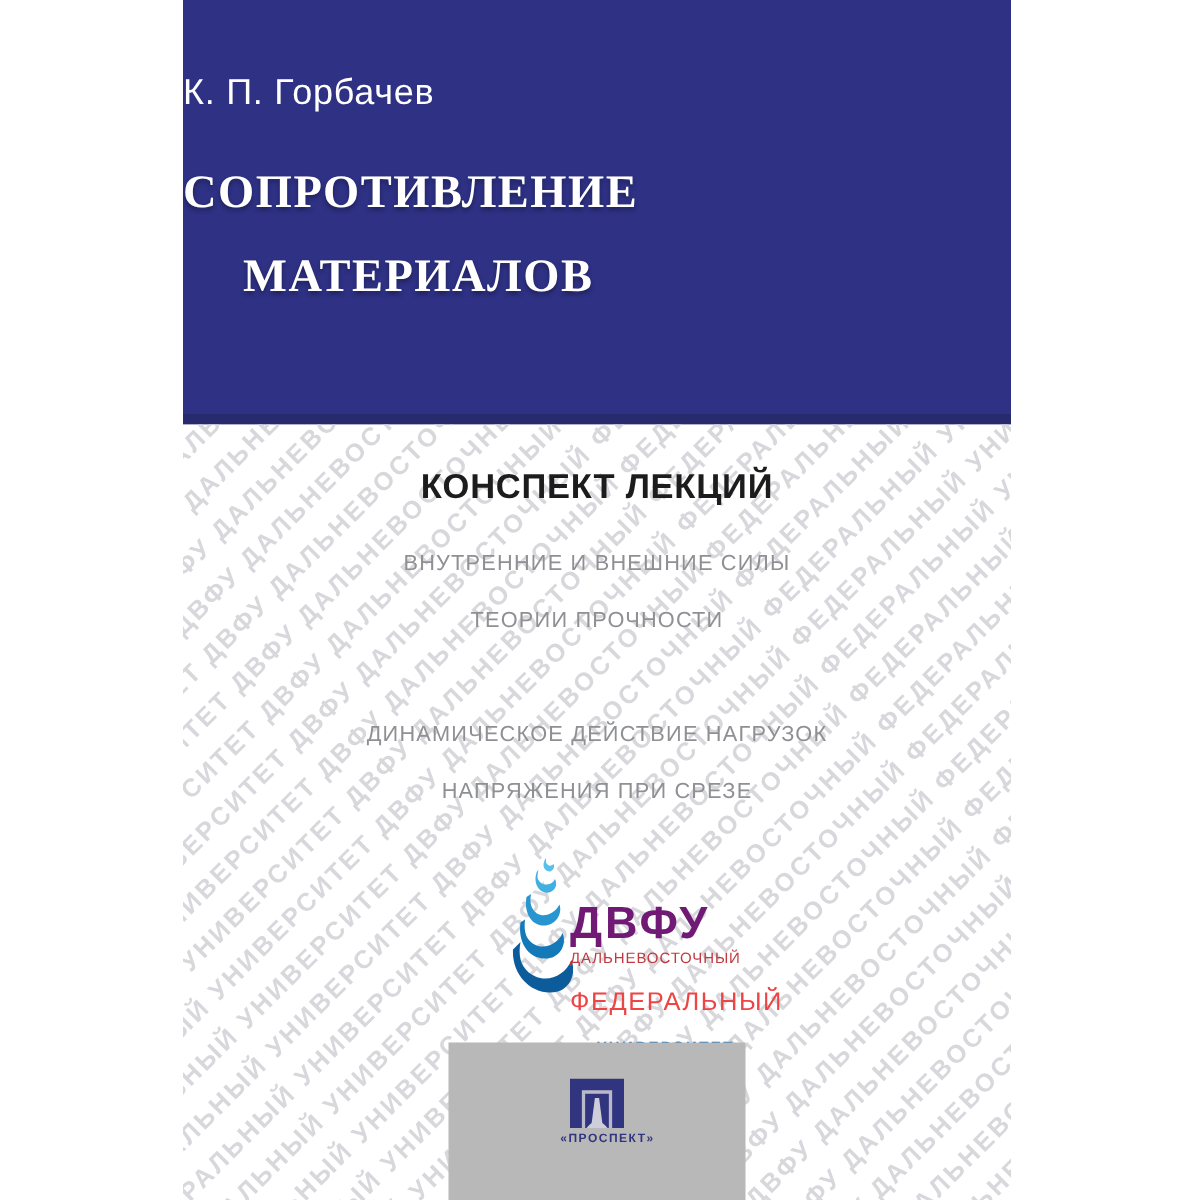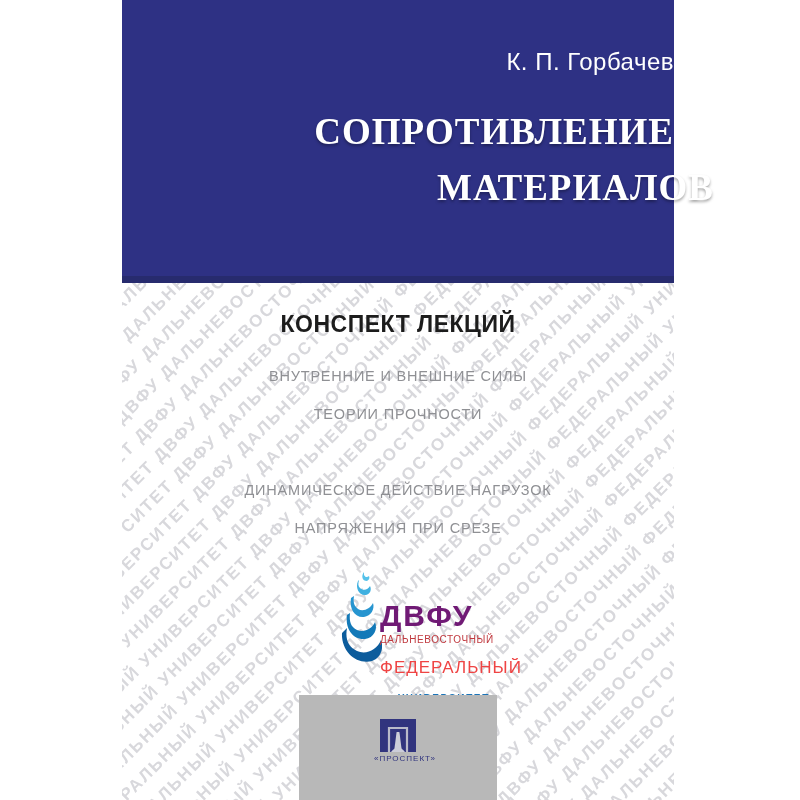--- a/index.html
+++ b/index.html
@@ -2,25 +2,25 @@
 <html><head>
 <meta charset="utf-8">
 <style>
   html,body{margin:0;padding:0;background:#ffffff;}
   .stage{position:relative;width:800px;height:800px;margin:0 auto;background:#ffffff;overflow:hidden;
          font-family:"Liberation Sans", sans-serif;}
   .cover{position:absolute;left:122px;top:0;width:552px;height:800px;background:#ffffff;}
 
   
   .blue-panel{position:absolute;left:0;top:0;width:552px;height:283px;background:#2e3184;
-              border-bottom:7px solid #272b6e;box-sizing:border-box;text-align:right;}
+              border-bottom:7px solid #272b6e;box-sizing:border-box;text-align:left;}
   .author{position:absolute;left:0;top:48px;width:100%;color:#ffffff;font-size:24px;
           letter-spacing:0.5px;}
   .title-line{position:absolute;left:0;width:100%;color:#ffffff;
-              font-family:"Liberation Serif", serif;font-weight:bold;font-size:37px;
+              font-family:"Liberation Serif", serif;font-weight:bold;font-size:31px;
               letter-spacing:1px;text-shadow:0 2px 3px rgba(0,0,0,0.35);}
   .title-line.l1{top:110px;}
   .title-line.l2{top:166px;margin-left:40px;}
 
   
   .lower{position:absolute;left:0;top:283px;width:552px;height:517px;overflow:hidden;background:#ffffff;}
   .watermark{position:absolute;left:-360px;top:-420px;width:1300px;height:1400px;
              transform:rotate(-45deg);color:#d8d8dc;font-weight:bold;font-size:17px;
              line-height:27px;letter-spacing:2px;word-break:break-word;user-select:none;}
   .subtitle{position:absolute;left:0;top:28px;width:100%;text-align:center;color:#1c1c1c;
@@ -39,21 +39,21 @@
   .dvfu-text{position:absolute;left:258px;top:30px;width:180px;text-align:left;line-height:1;}
   .dvfu-abbr{color:#701a75;font-weight:bold;font-size:30px;letter-spacing:2px;margin:0 0 4px 0;}
   .dvfu-line1{color:#c0393f;font-weight:normal;font-size:10px;letter-spacing:0.6px;margin:0 0 14px 0;}
   .dvfu-line2{color:#ef4444;font-weight:normal;font-size:17px;letter-spacing:1px;margin:0 0 2px 0;}
   .dvfu-line3{color:#1b74b8;font-weight:bold;font-size:10px;letter-spacing:1.6px;margin:18px;}
 
   
   .pub-panel{position:absolute;left:177px;top:412px;width:198px;height:105px;background:#b8b8b8;
              text-align:center;}
   .pub-logo{display:block;margin:24px auto 2px auto;width:36px;height:33px;}
-  .pub-name{color:#31347e;font-weight:normal;font-size:8px;letter-spacing:1px;margin-left:14px;}
+  .pub-name{color:#31347e;font-weight:bold;font-size:8px;letter-spacing:1px;margin-left:14px;}
 </style>
 </head>
 <body>
 
 <div class="stage">
   <div class="cover">
 
     <div class="blue-panel">
       <div class="author">К. П. Горбачев</div>
       <div class="title-line l1">СОПРОТИВЛЕНИЕ</div>

